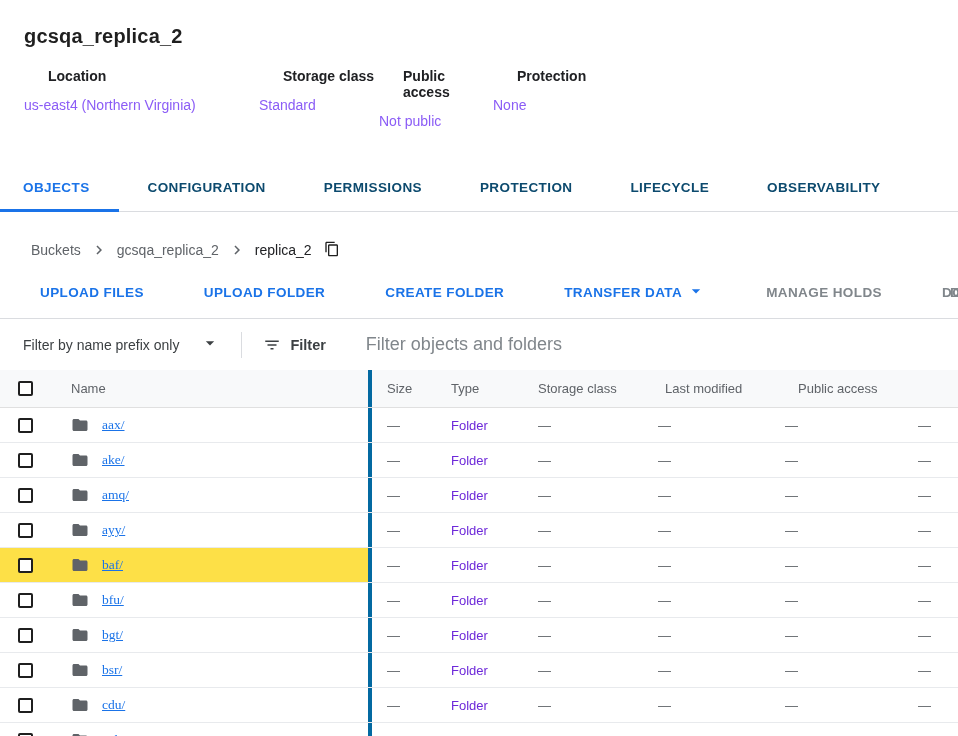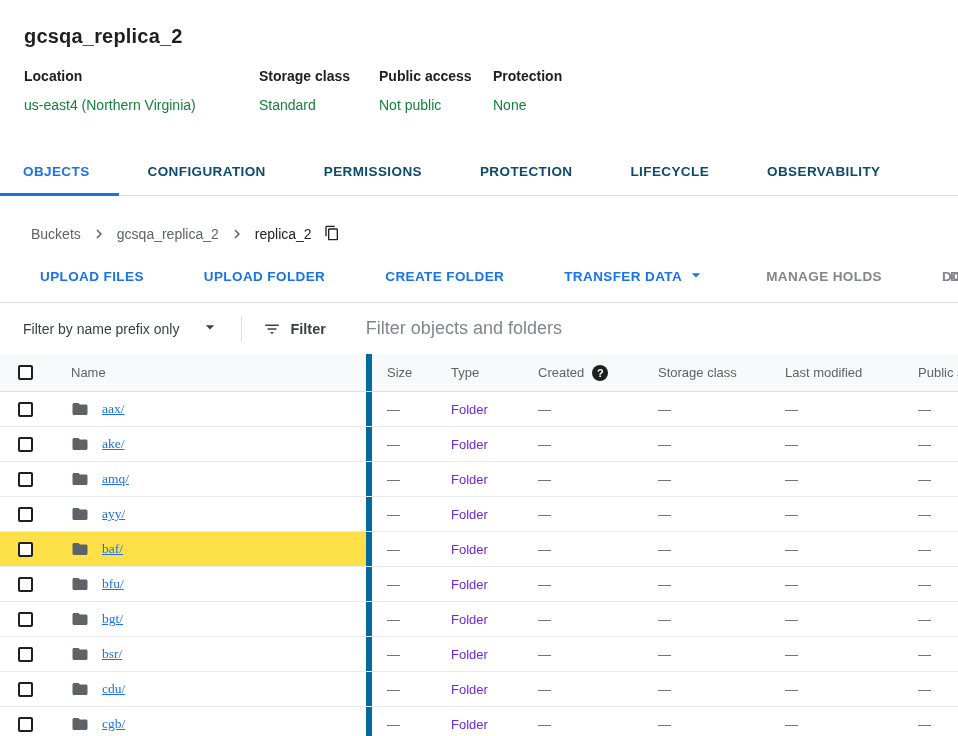--- a/index.html
+++ b/index.html
@@ -4,22 +4,22 @@
 <style>
   * { margin:0; padding:0; box-sizing:border-box; }
   html,body { width:958px; height:736px; overflow:hidden; background:#fff;
     font-family:"Liberation Sans","DejaVu Sans",sans-serif; color:#202124; }
 
   
   .bucket-header { padding:25px 0 0 24px; }
   .bucket-title { font-size:20px; font-weight:600; letter-spacing:.2px; color:#1f1f1f; }
   .meta-row { display:flex; margin-top:20px; }
   .meta-col-0 { width:235px; } .meta-col-1 { width:120px; } .meta-col-2 { width:114px; } .meta-col-3 { width:auto; }
-  .meta-label { font-size:14px; font-weight:600; color:#202124; }
-  .meta-value { font-size:14px; color:#15803d; margin-top:13px; }
+  .meta-label { font-size:14px; font-weight:600; color:#202124;margin-left:24px; }
+  .meta-value { font-size:14px; color:#8b5cf6; margin-top:13px; }
 
   
   .tabs { display:flex; margin-top:35px; height:48px; border-bottom:1px solid #dadce0; margin-left:-6px; }
   .tab { display:flex; align-items:center; height:100%; padding:0 29px; font-size:13.5px;
     font-weight:600; letter-spacing:.4px; color:#0c4a6e; cursor:pointer; position:relative; }
   .tab.active { color:#1a73e8; }
   .tab.active::after { content:""; position:absolute; left:0; right:0; bottom:-1px; height:3px; background:#1a73e8; }
 
   
   .breadcrumb { display:flex; align-items:center; margin-top:28px; padding-left:31px; font-size:14px; height:20px; }
@@ -45,21 +45,21 @@
     color:#b91c1c; font-family:inherit; background:transparent; }
   .filter-input::placeholder { color:#80868b; }
 
   
   .objects-table { width:1038px; }
   .trow { display:flex; align-items:stretch; font-size:13px; color:#5f6368; }
   .thead { height:38px; background:#f8f9fa; border-bottom:1px solid #e0e0e0; font-size:13px; color:#5f6368; }
   .drow { height:35px; border-bottom:1px solid #e8eaed; background:#fff; }
   .cell { display:flex; align-items:center; }
   .cell-check { flex:0 0 56px; padding-left:18px; }
-  .cell-name { flex:0 0 316px; padding-left:15px; border-right:6px solid #0369a1; }
+  .cell-name { flex:0 0 316px; padding-left:15px; border-right:4px solid #0369a1; }
   .cell-size { flex:0 0 79px; padding-left:15px; }
   .cell-type { flex:0 0 87px; }
   .cell-created { flex:0 0 120px; gap:8px; }
   .cell-storage { flex:0 0 127px; }
   .cell-modified { flex:0 0 133px; }
   .cell-public { flex:0 0 120px; }
   .checkbox { width:15px; height:15px; border:2px solid #1f1f1f; border-radius:2px; background:#fff; cursor:pointer; }
   .name-link { color:#1a73e8; text-decoration:underline; font-size:13.5px; margin-left:13px; cursor:pointer;font-family:Liberation Serif, serif; }
   .type-text { color:#6d28d9; }
   .help-icon { width:16px; height:16px; border-radius:50%; background:#1f1f1f; color:#fff; font-size:11px;
@@ -162,24 +162,20 @@
 
 <div class="objects-table">
 
   <div class="trow thead">
     <div class="cell cell-check">
       <div class="checkbox"></div>
     </div>
     <div class="cell cell-name">Name</div>
     <div class="cell cell-size">Size</div>
     <div class="cell cell-type">Type</div>
-    <div class="cell cell-created">
-      <span>Created</span>
-      <span class="help-icon">?</span>
-    </div>
     <div class="cell cell-storage">Storage class</div>
     <div class="cell cell-modified">Last modified</div>
     <div class="cell cell-public">Public access</div>
   </div>
 
   <div class="trow drow">
     <div class="cell cell-check">
         <div class="checkbox"></div>
       </div>
     <div class="cell cell-name">

